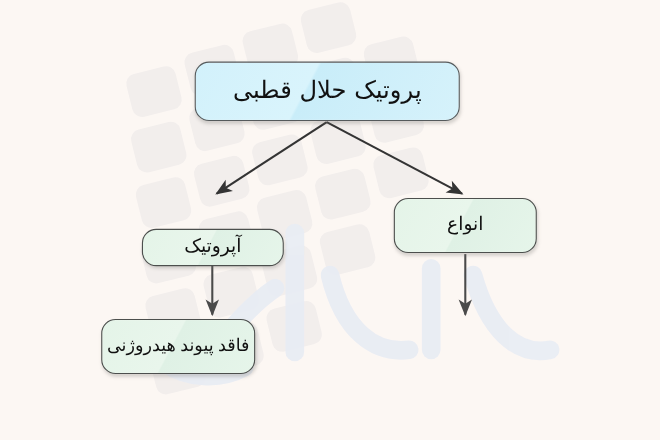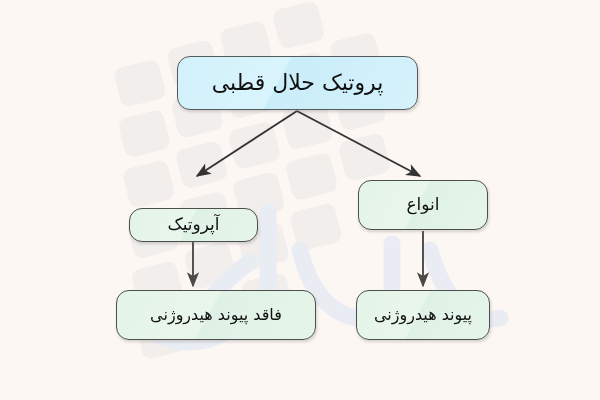--- a/index.html
+++ b/index.html
@@ -148,25 +148,22 @@
   </svg>
 
   <div class="node node-root" style="left:177px; top:56px; width:241px; height:54px;">
     <span class="node-label">پروتیک حلال قطبی</span>
   </div>
 
   <div class="node node-green" style="left:129px; top:180px; width:129px; height:34px;margin-top:28px;">
     <span class="node-label">آپروتیک</span>
   </div>
 
-  <div class="node node-green leaf" style="left:116px; top:290px; width:200px; height:50px;">
+  <div class="node node-green leaf" style="left:92px; top:290px; width:140px; height:50px;font-family:Liberation Serif, serif;">
     <span class="node-label">فاقد پیوند هیدروژنی</span>
   </div>
 
   <div class="node node-green" style="left:358px; top:180px; width:130px; height:50px;">
     <span class="node-label">انواع</span>
   </div>
 
-  <div class="node node-green leaf" style="left:356px; top:290px; width:134px; height:50px;">
-    <span class="node-label">پیوند هیدروژنی</span>
-  </div>
 
 </div>
 
 </body></html>

